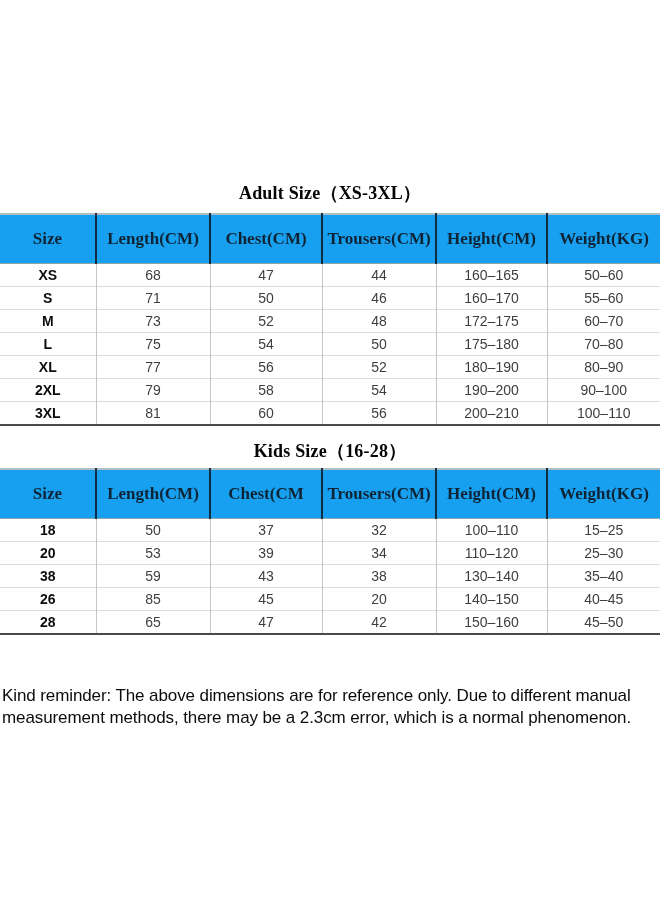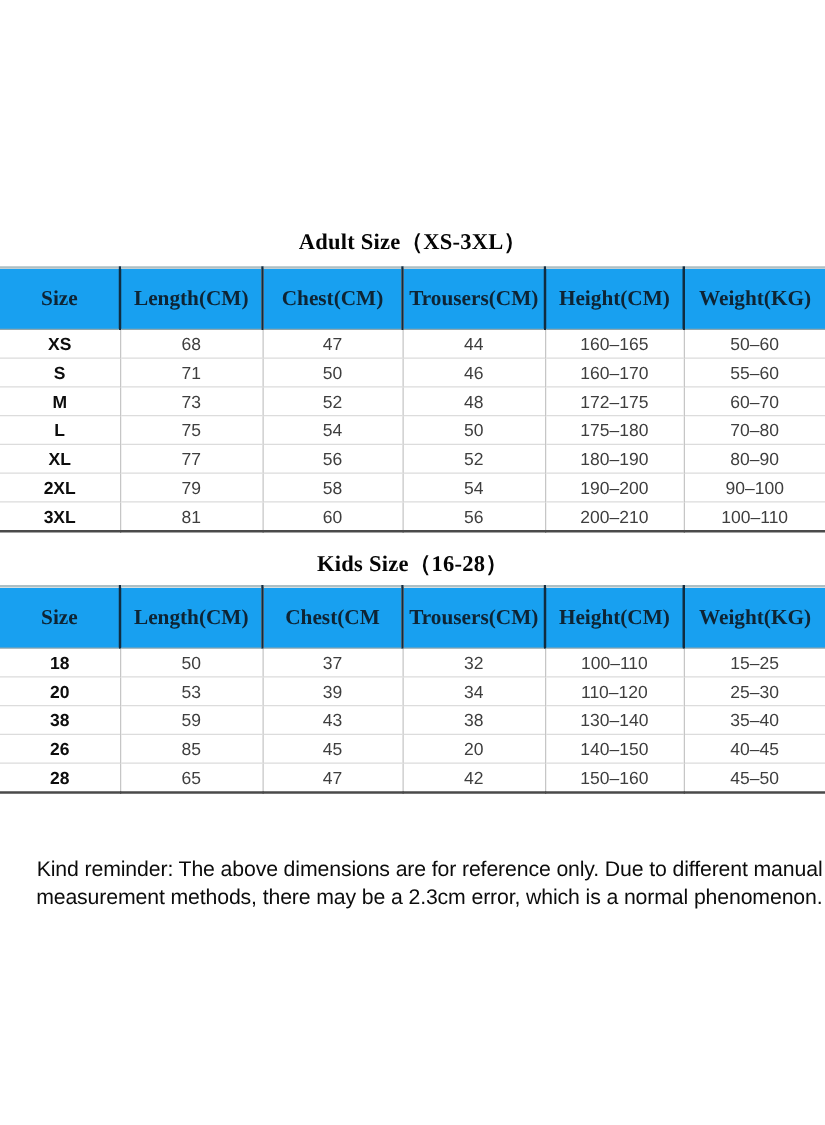--- a/index.html
+++ b/index.html
@@ -81,21 +81,21 @@
   .reminder {
     position: absolute;
     top: 685px;
     left: 2px;
     width: 656px;
     font-size: 17px;
     line-height: 22px;
     color: var(--reminder_text, #0c0c0c);
     letter-spacing: -0.1px;
   }
-  .reminder .line { white-space: nowrap; text-align: right; }
+  .reminder .line { white-space: nowrap; }
 </style>
 </head>
 <body>
 
 <div class="canvas">
 
   <div class="chart-title adult-title">Adult Size（XS-3XL）</div>
 
   <table class="size-table adult-table">
     <colgroup>

